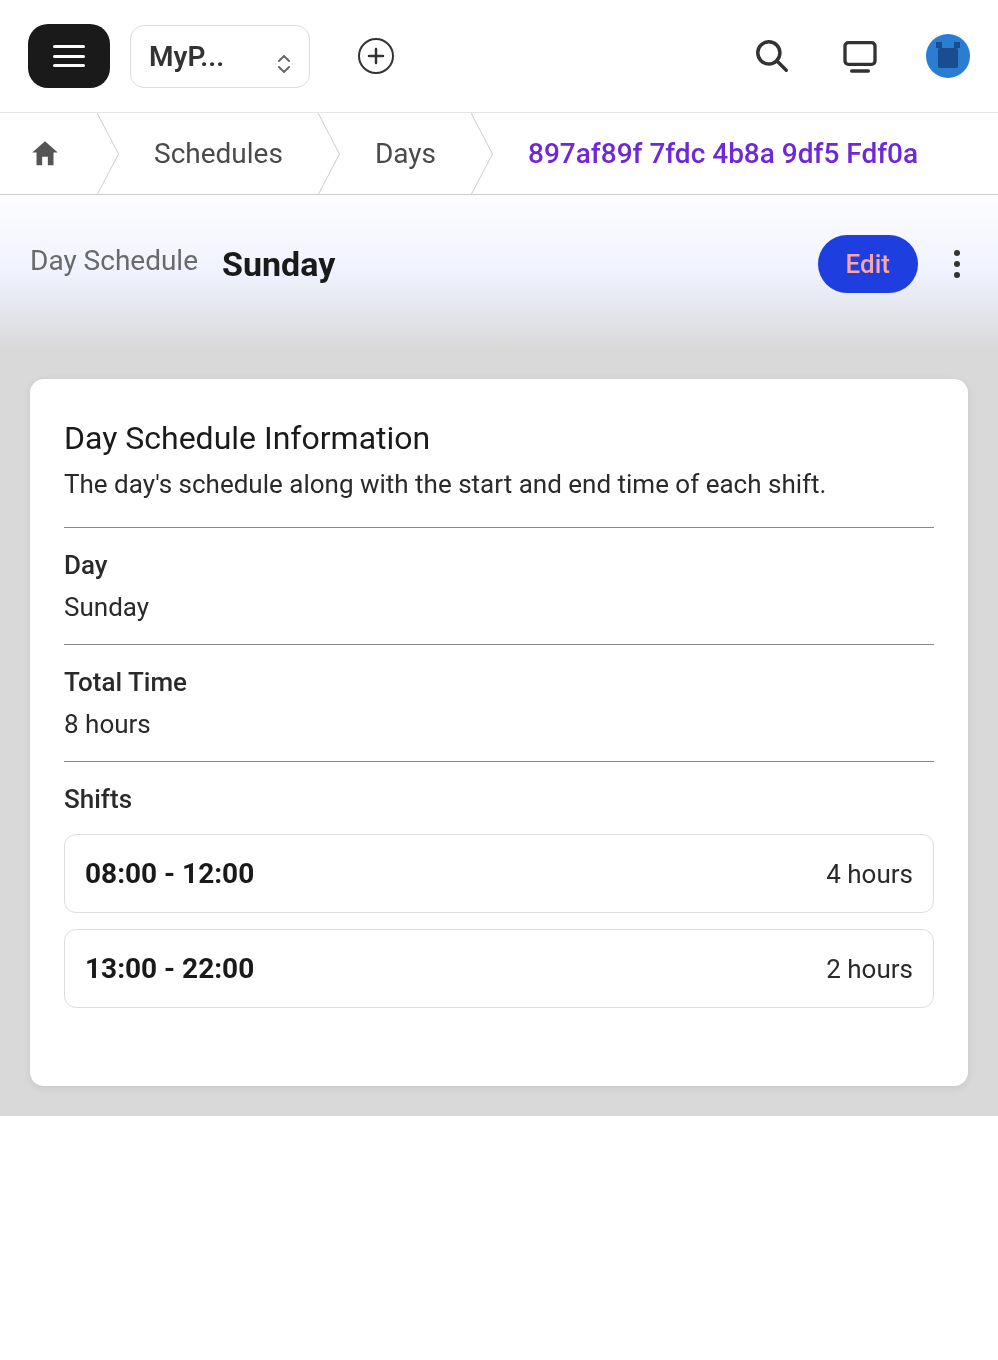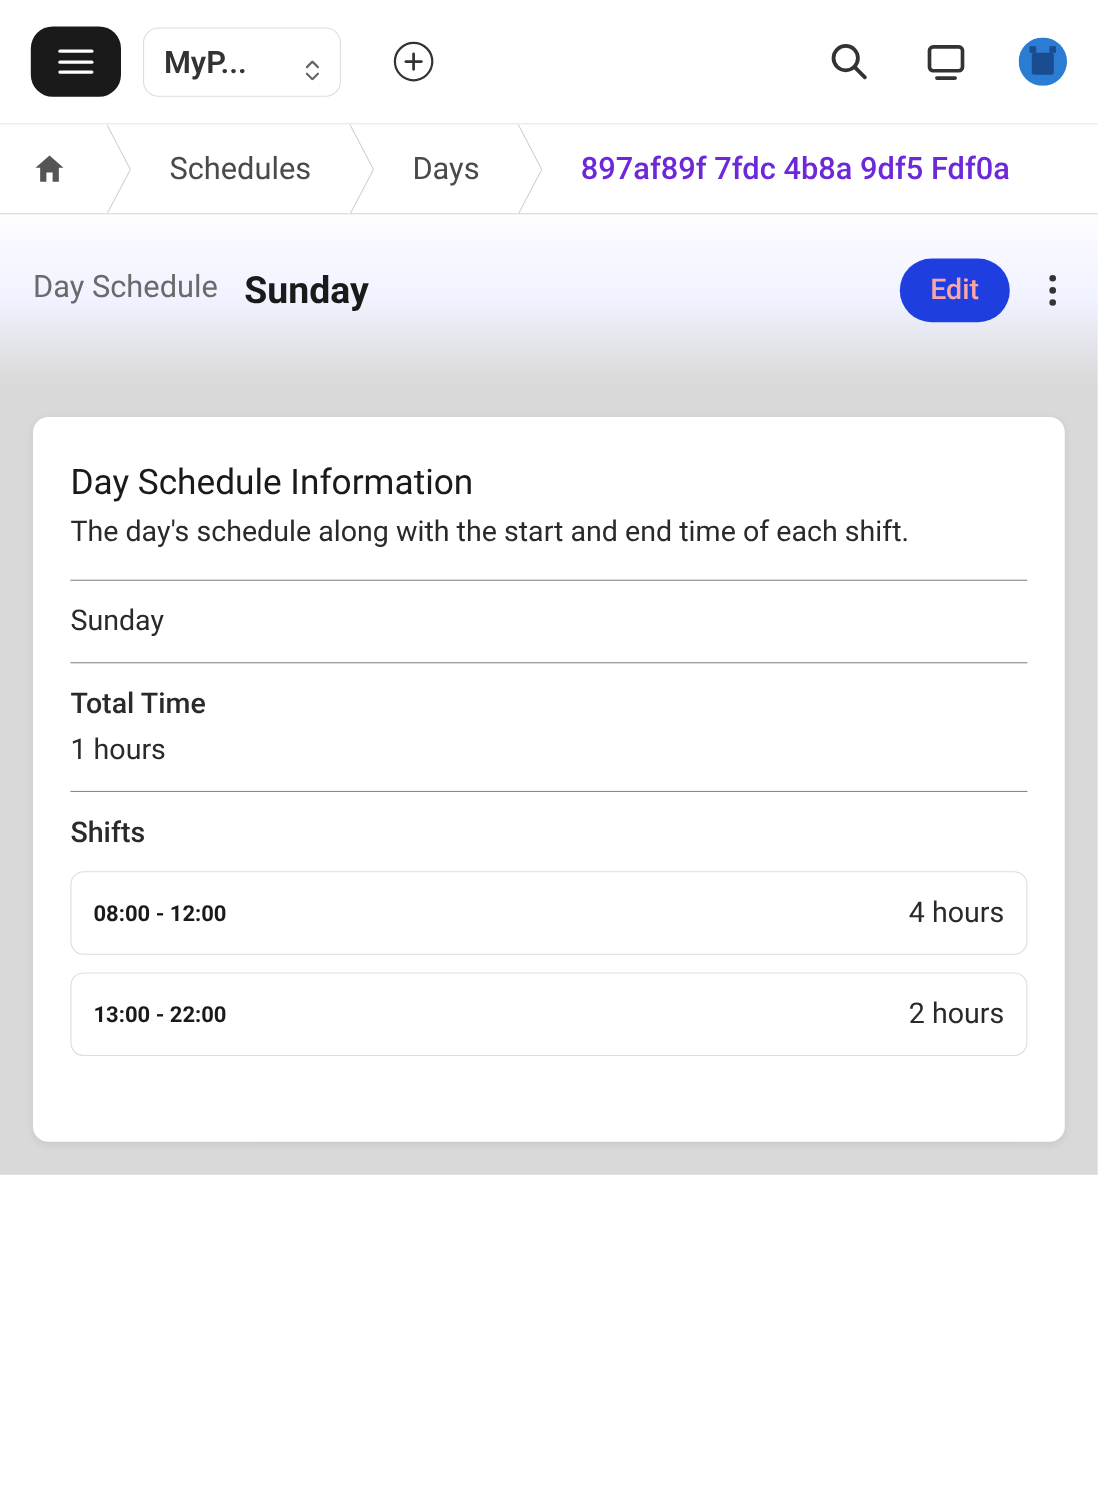--- a/index.html
+++ b/index.html
@@ -283,21 +283,21 @@
     .shift-item {
       border: 1px solid #ddd;
       border-radius: 12px;
       padding: 22px 20px;
       display: flex;
       justify-content: space-between;
       align-items: center;
       margin-bottom: 16px;
     }
     .shift-time {
-      font-size: 20px;
+      font-size: 28px;
       font-weight: 700;
       color: #1a1a1a;
     }
     .shift-duration {
       font-size: 26px;
       color: #2a2a2a;
     }
   </style>
 </head>
 <body>
@@ -376,26 +376,27 @@
     </div>
   </div>
 </div>
 
 <div class="content">
   <div class="card">
     <h2 class="card-title">Day Schedule Information</h2>
     <p class="card-desc">The day's schedule along with the start and end time of each shift.</p>
     <hr class="divider">
     <div class="field">
+      <div class="field-label">Day</div>
       <div class="field-value">Sunday</div>
     </div>
     <hr class="divider">
     <div class="field">
       <div class="field-label">Total Time</div>
-      <div class="field-value">1 hours</div>
+      <div class="field-value">8 hours</div>
     </div>
     <hr class="divider">
     <div class="field">
       <div class="field-label" style="margin-bottom:20px">Shifts</div>
       <div class="shift-item">
         <span class="shift-time">08:00 - 12:00</span>
         <span class="shift-duration">4 hours</span>
       </div>
       <div class="shift-item">
         <span class="shift-time">13:00 - 22:00</span>

